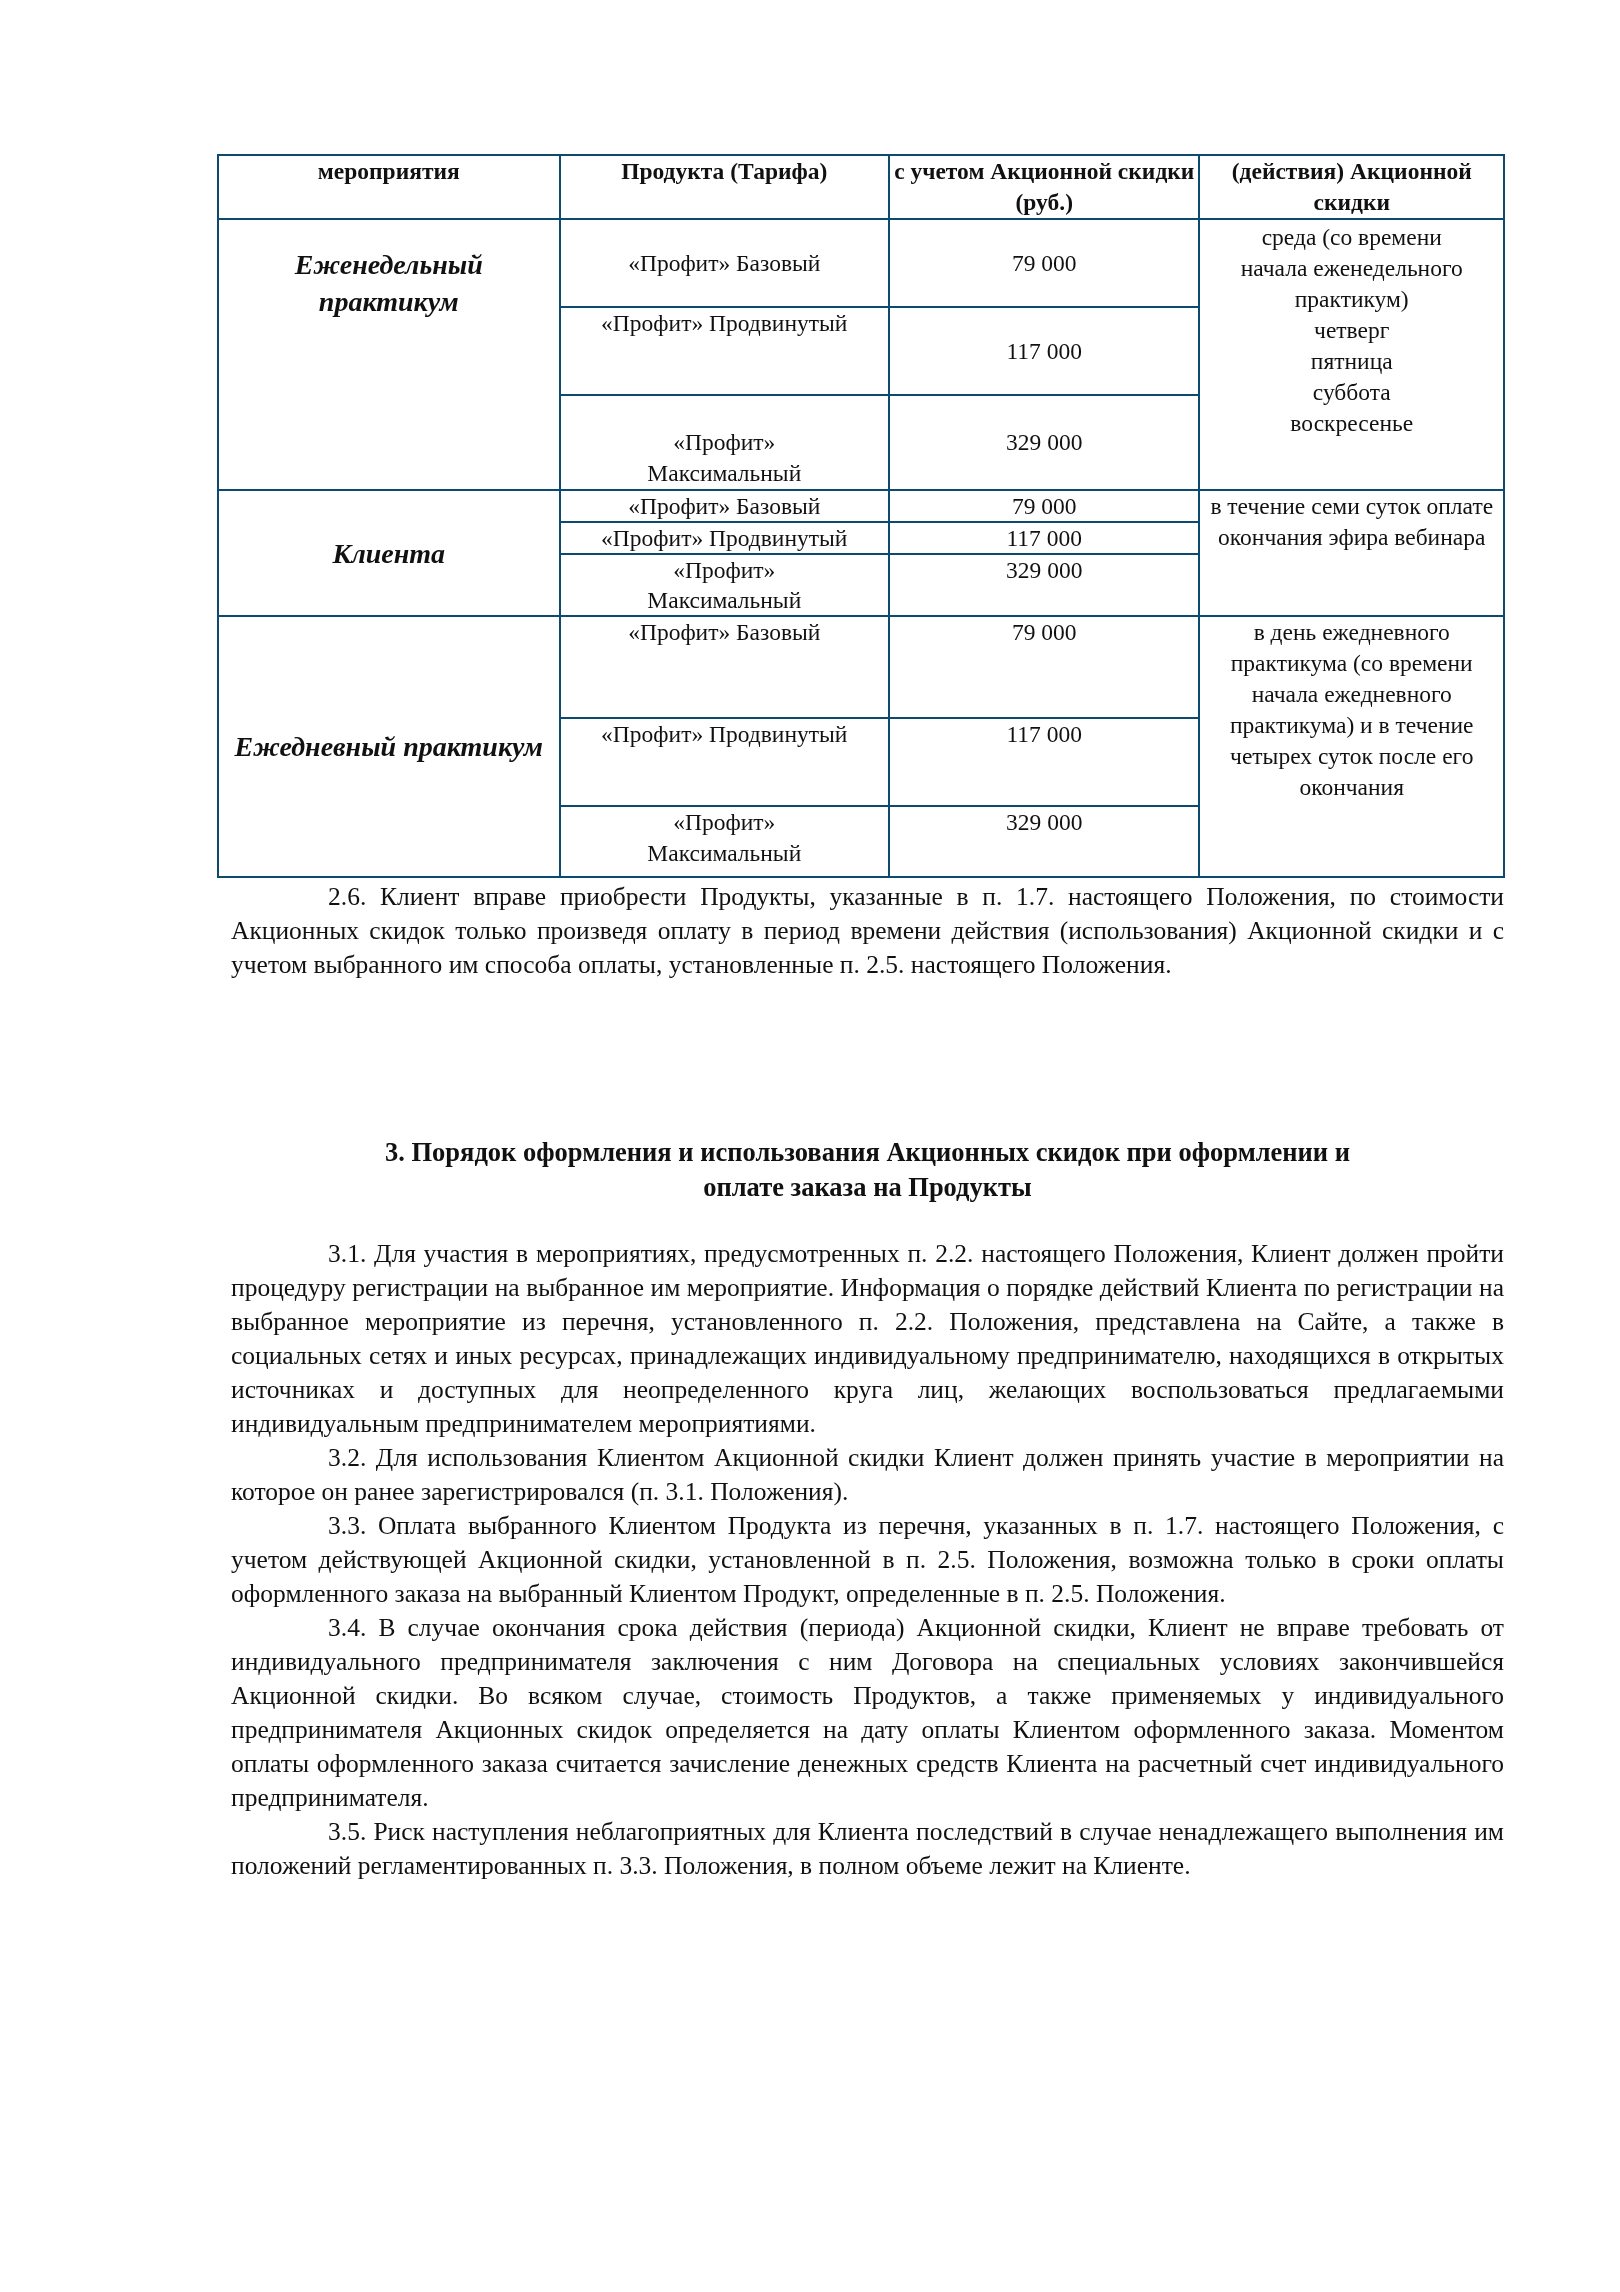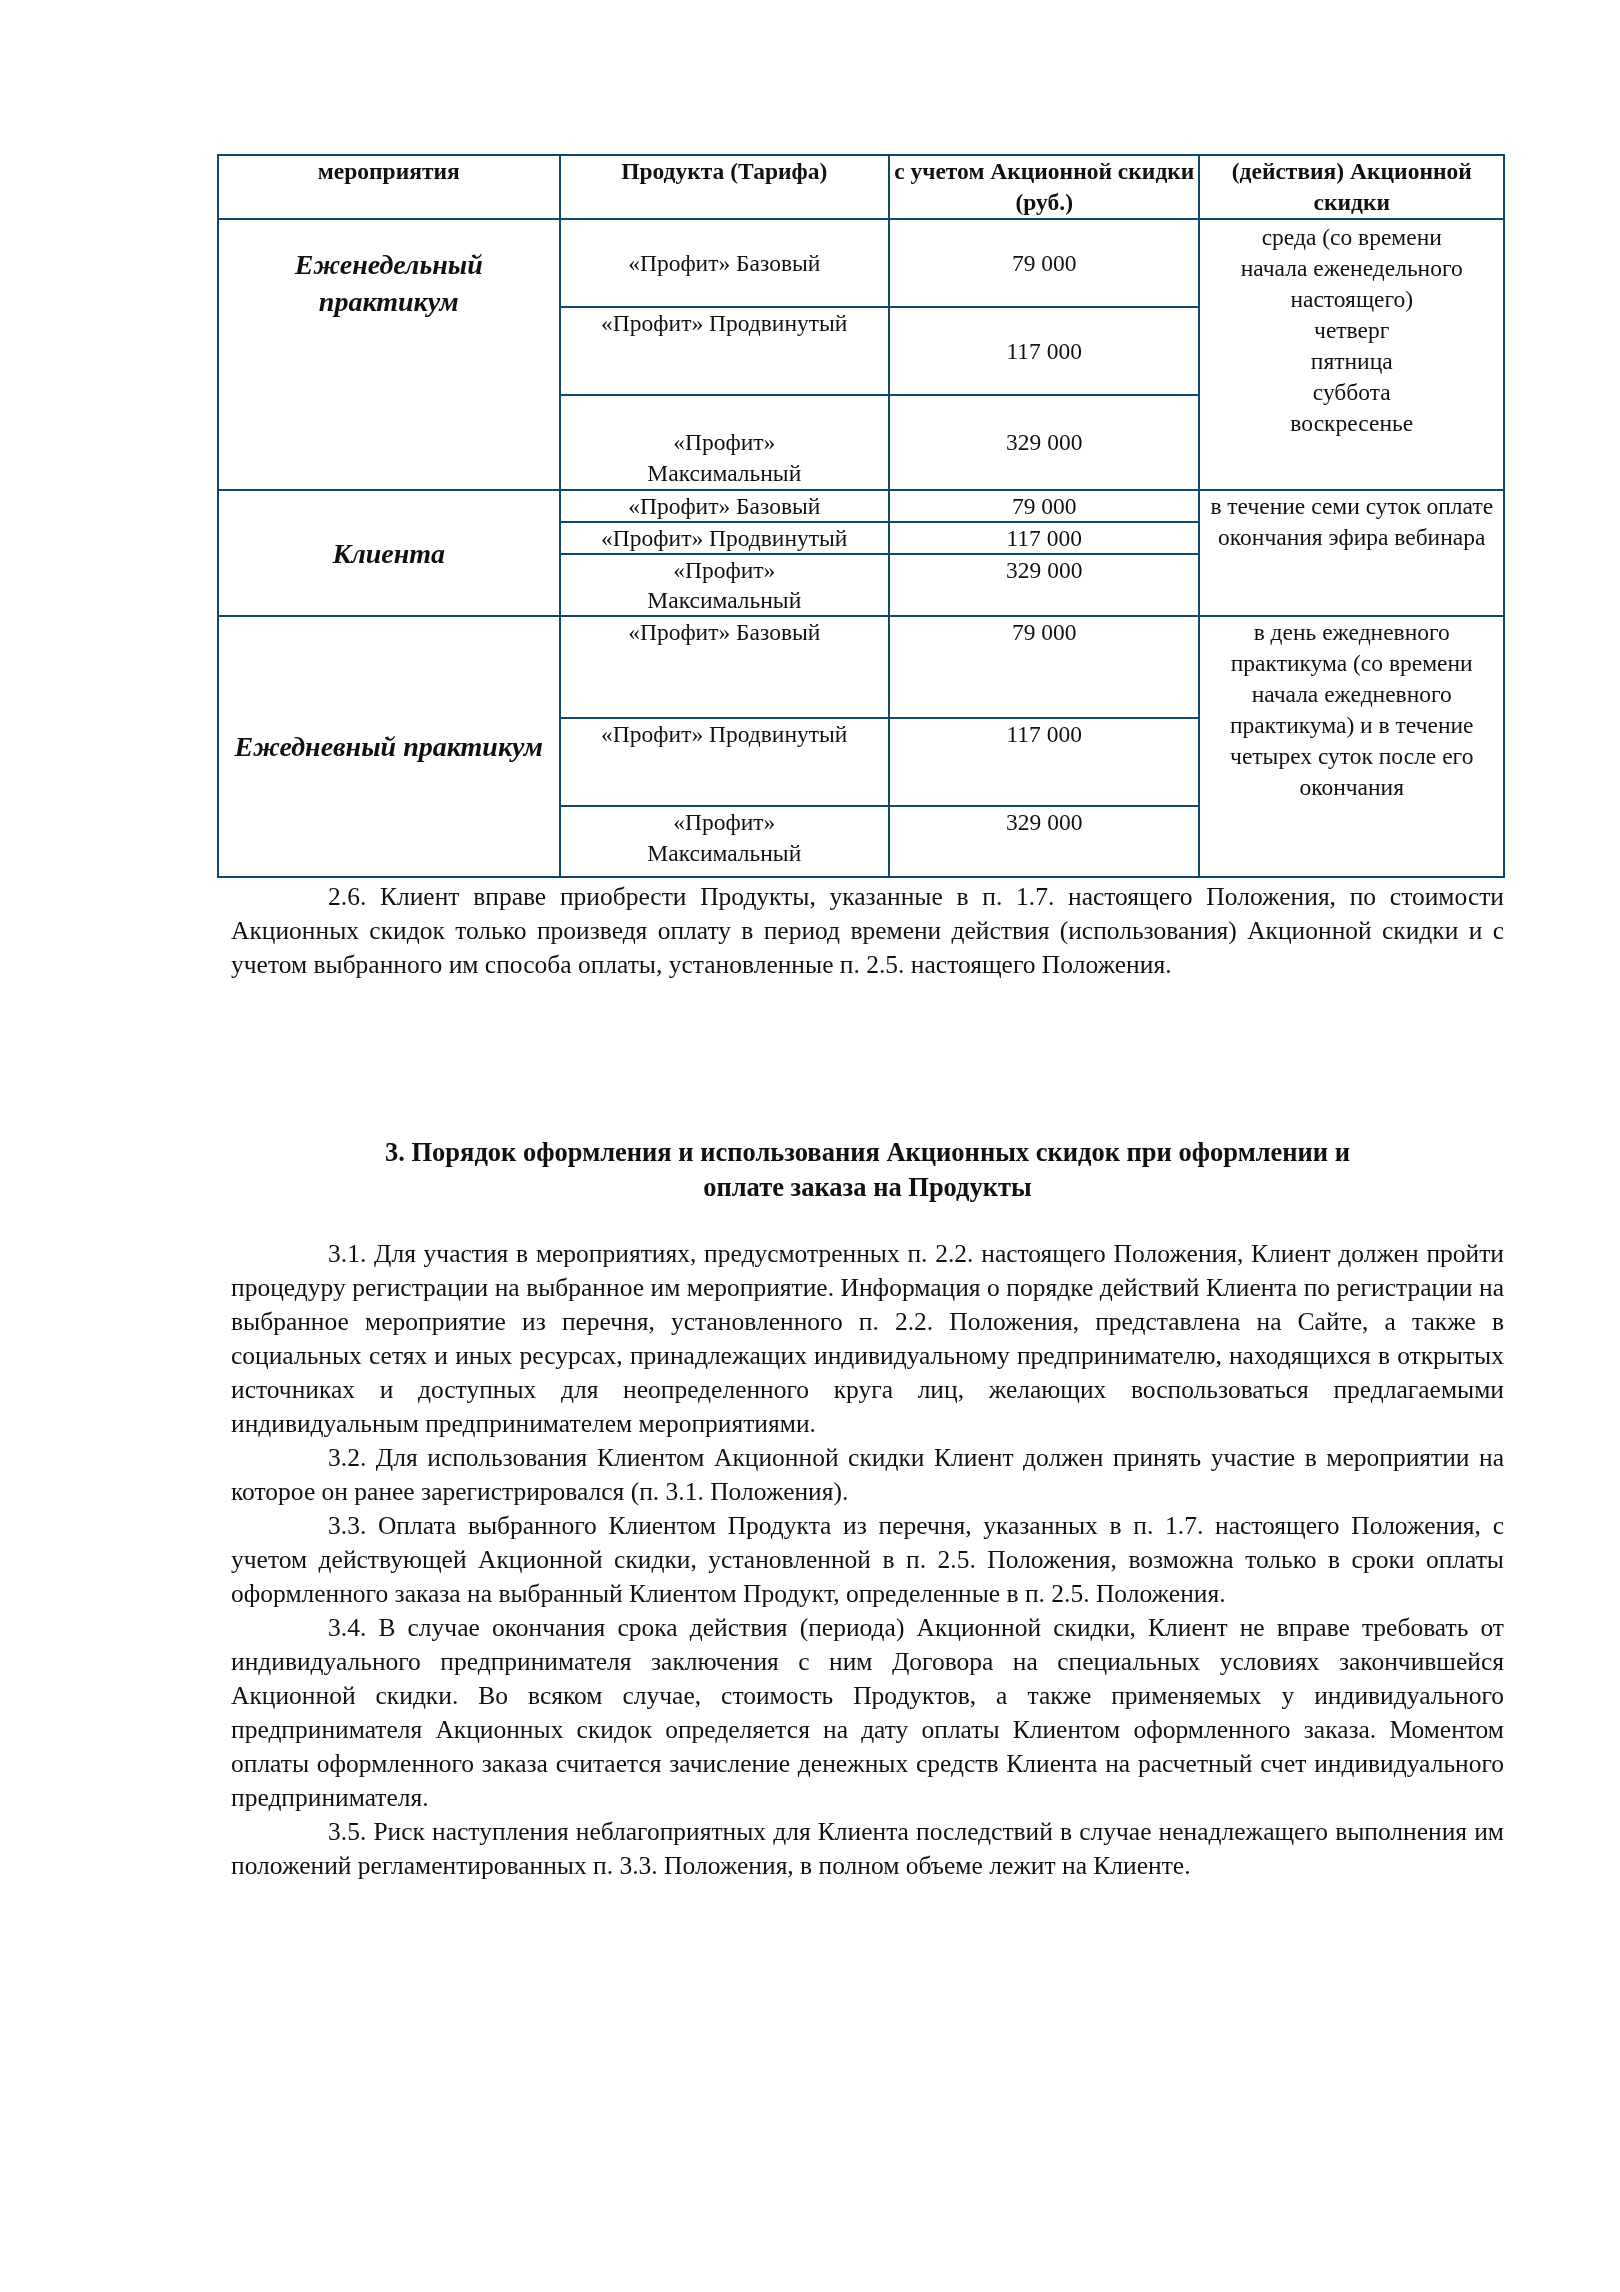--- a/index.html
+++ b/index.html
@@ -89,21 +89,21 @@
     </thead>
     <tbody>
 
       <tr class="group-top r-w1">
         <td class="event" rowspan="3" style="vertical-align:top;padding-top:26px;">Еженедельный практикум</td>
         <td class="product">«Профит»  Базовый</td>
         <td class="price">79 000</td>
         <td class="period" rowspan="3" style="padding-top:2px;">
           <div>среда (со времени</div>
           <div>начала еженедельного</div>
-          <div>настоящего)</div>
+          <div>практикум)</div>
           <div>четверг</div>
           <div>пятница</div>
           <div>суббота</div>
           <div>воскресенье</div>
         </td>
       </tr>
       <tr class="r-w2">
         <td class="product">«Профит» Продвинутый</td>
         <td class="price">117 000</td>
       </tr>

